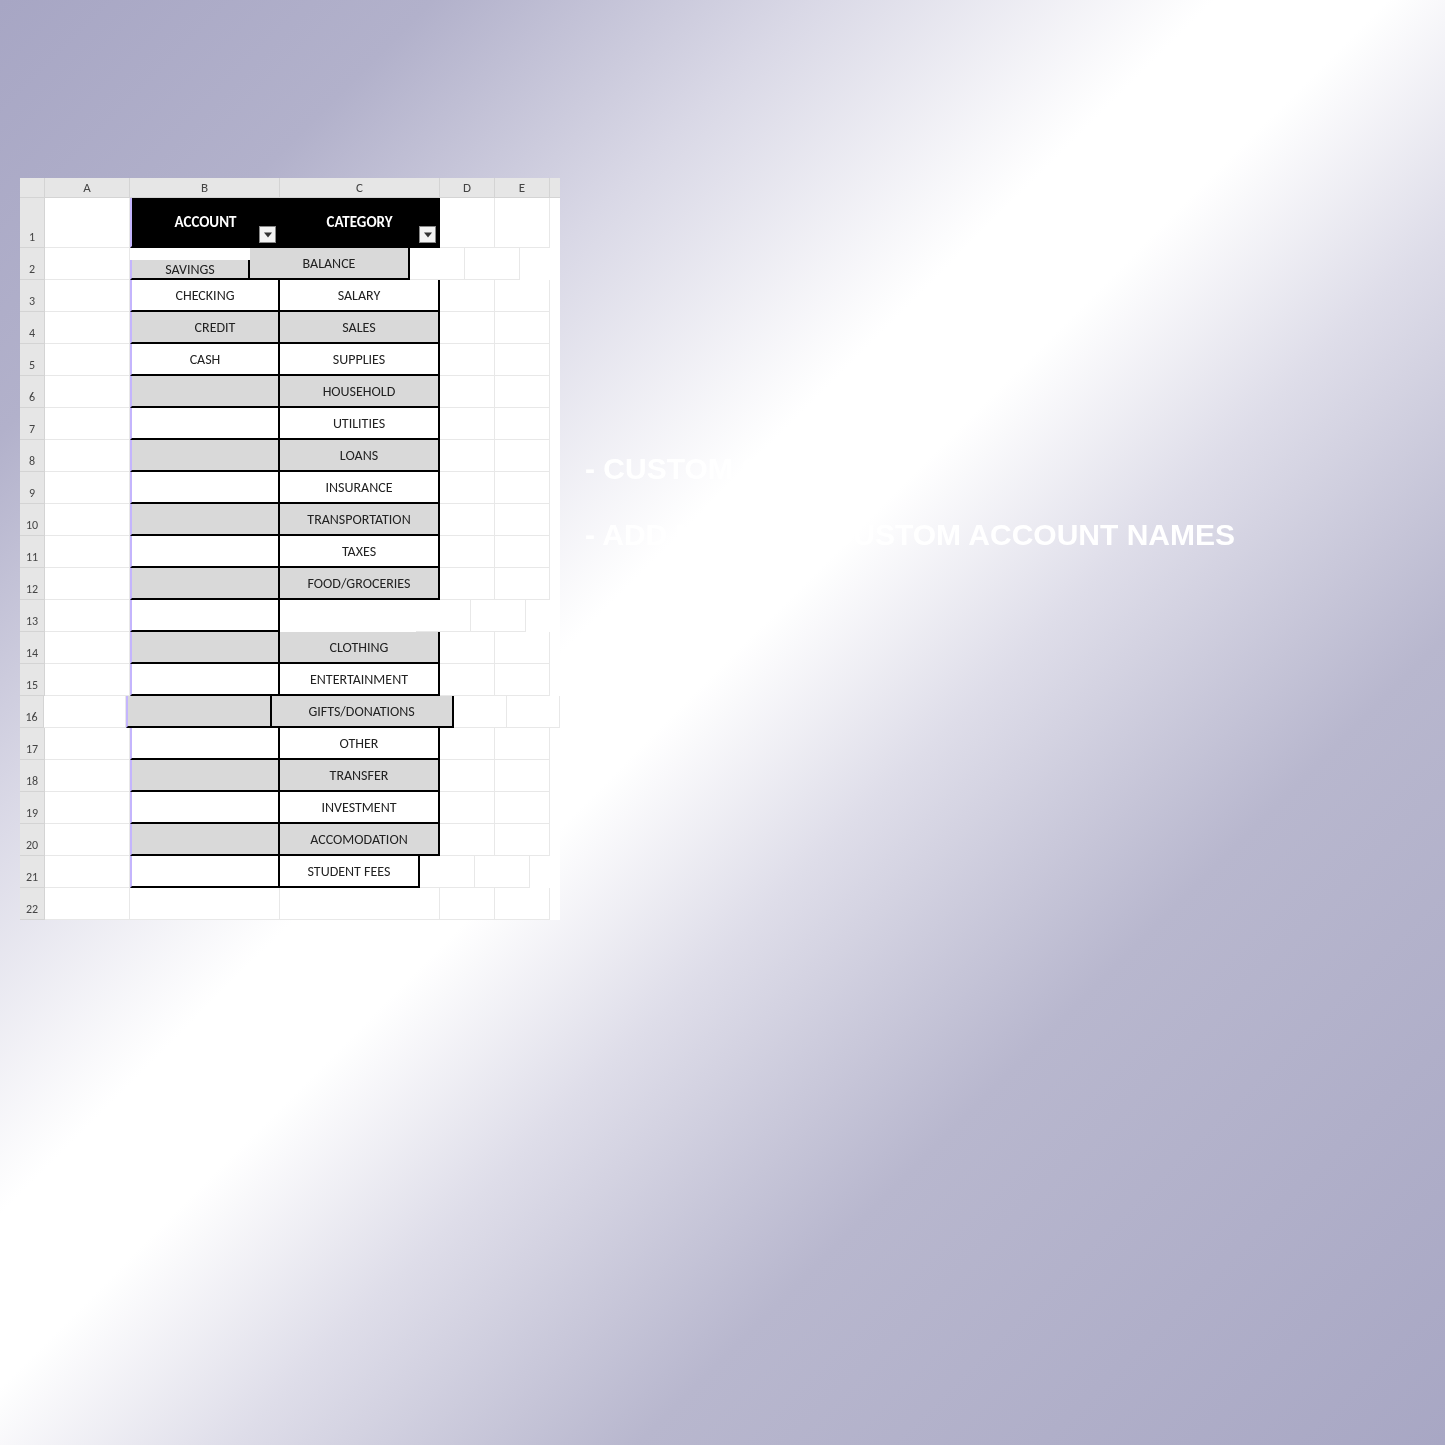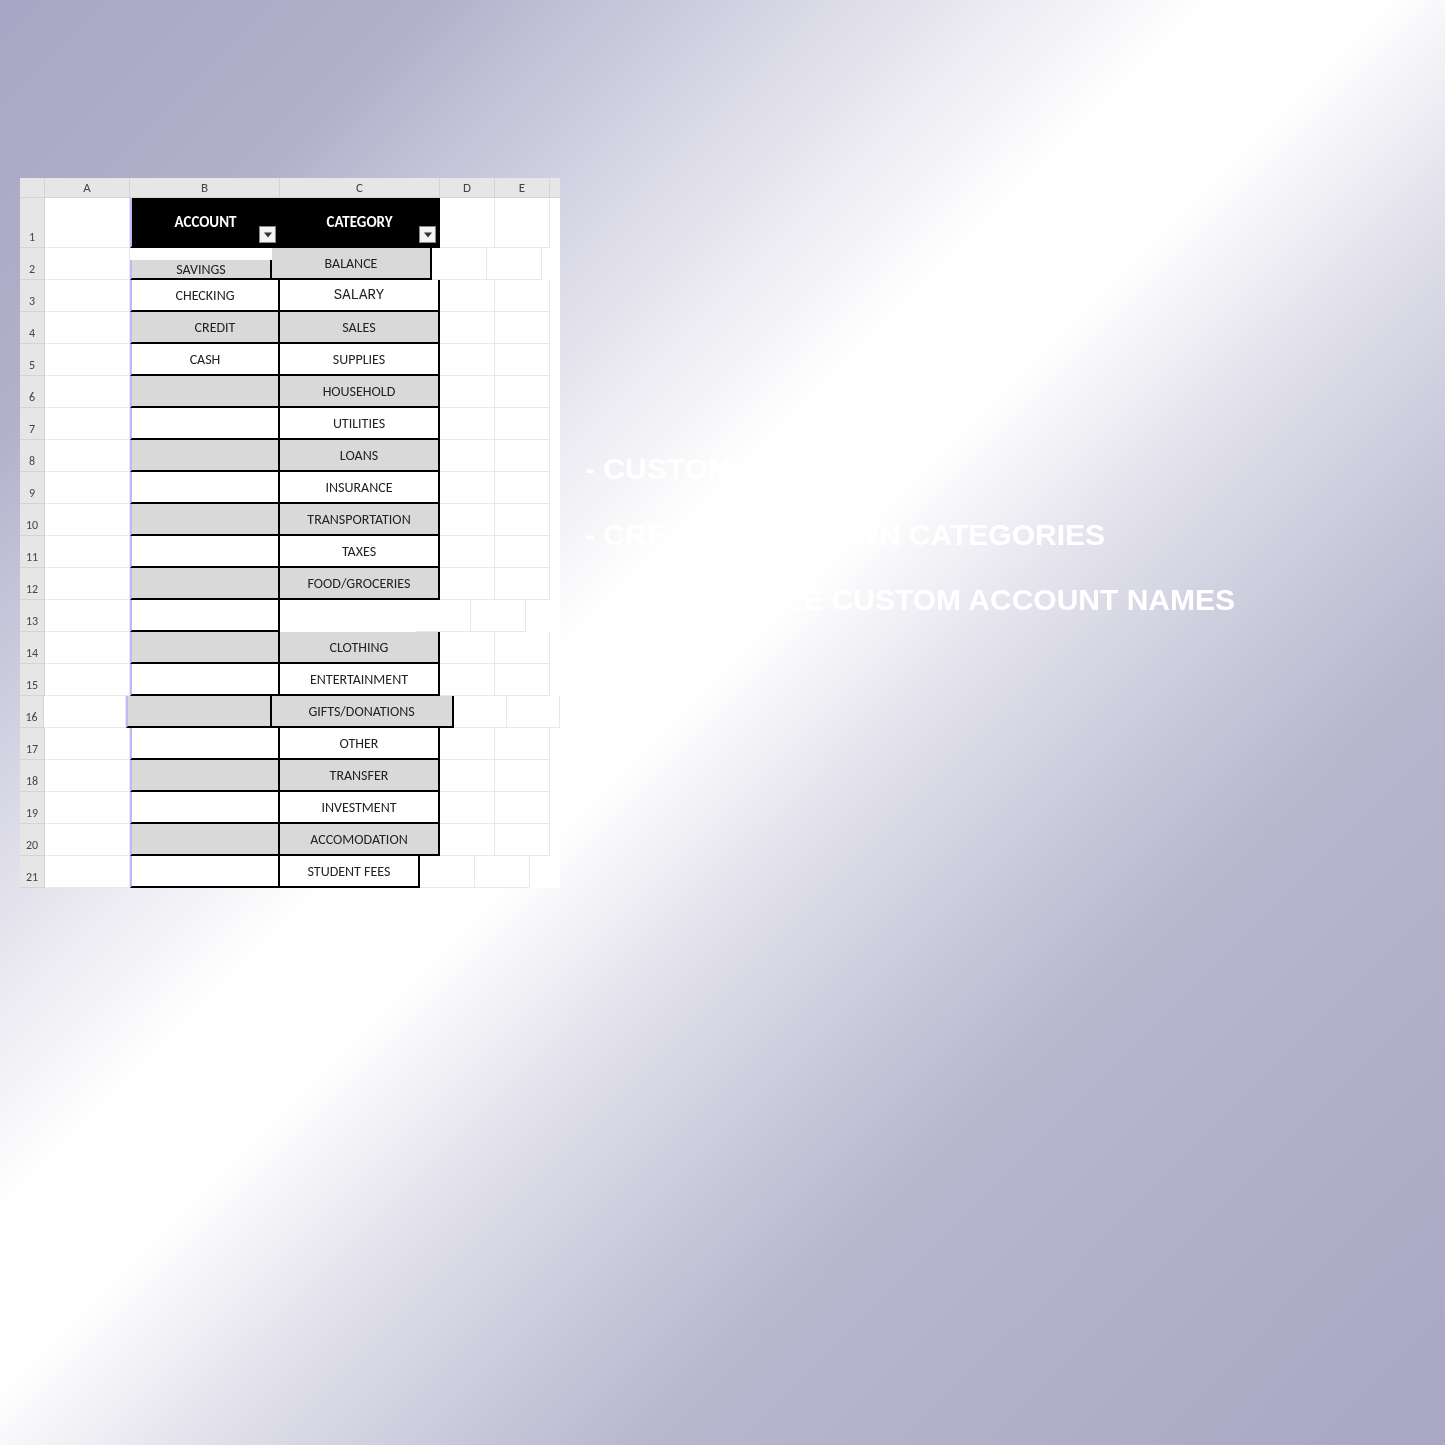--- a/index.html
+++ b/index.html
@@ -136,30 +136,30 @@
             <svg viewBox="0 0 10 6">
               <polygon points="0,0 10,0 5,6" fill="#333"></polygon>
             </svg>
           </div></div>
         <div class="cell colD" style="width: 55px;"></div>
         <div class="cell colE" style="width: 55px;"></div>
       </div>
       <div class="row">
         <div class="rowhead">2</div>
         <div class="cell colA" style="width: 85px;"></div>
-        <div class="cell datacell leftborder shaded" style="width: 142px; margin-top: 12px;">SAVINGS</div>
+        <div class="cell datacell leftborder shaded" style="width: 120px; margin-top: 12px;">SAVINGS</div>
         <div class="cell datacell shaded" style="width: 160px;">BALANCE</div>
         <div class="cell colD" style="width: 55px;"></div>
         <div class="cell colE" style="width: 55px;"></div>
       </div>
       <div class="row">
         <div class="rowhead">3</div>
         <div class="cell colA" style="width: 85px;"></div>
         <div class="cell datacell leftborder" style="width: 150px;">CHECKING</div>
-        <div class="cell datacell" style="width: 160px; font-family: Liberation Mono, monospace;">SALARY</div>
+        <div class="cell datacell" style="width: 160px;">SALARY</div>
         <div class="cell colD" style="width: 55px;"></div>
         <div class="cell colE" style="width: 55px;"></div>
       </div>
       <div class="row">
         <div class="rowhead">4</div>
         <div class="cell colA" style="width: 85px;"></div>
         <div class="cell datacell leftborder shaded" style="width: 150px; padding-left: 20px;">CREDIT</div>
         <div class="cell datacell shaded" style="width: 160px;">SALES</div>
         <div class="cell colD" style="width: 55px;"></div>
         <div class="cell colE" style="width: 55px;"></div>
@@ -290,23 +290,30 @@
         <div class="cell datacell leftborder shaded" style="width: 150px;"></div>
         <div class="cell datacell shaded" style="width: 160px;">ACCOMODATION</div>
         <div class="cell colD" style="width: 55px;"></div>
         <div class="cell colE" style="width: 55px;"></div>
       </div>
       <div class="row">
         <div class="rowhead">21</div>
         <div class="cell colA" style="width: 85px;"></div>
         <div class="cell datacell leftborder" style="width: 150px;"></div>
         <div class="cell datacell" style="width: 140px;">STUDENT FEES</div>
+        <div class="cell colD" style="width: 55px;"></div>
+        <div class="cell colE" style="width: 55px;"></div>
+      </div>
+      <div class="row">
+        <div class="rowhead">22</div>
+        <div class="cell colA" style="width: 85px;"></div>
+        <div class="cell" style="width: 150px;"></div>
+        <div class="cell" style="width: 160px;"></div>
         <div class="cell colD" style="width: 55px;"></div>
         <div class="cell colE" style="width: 55px;"></div>
       </div>
     </div>
 </div>
 
 <div class="marketing">
   <p>- CUSTOM SETUP</p>
-  <p>- CREATE YOUR OWN CATEGORIES</p>
   <p>- ADD MULTIPLE CUSTOM ACCOUNT NAMES</p>
 </div>
 
 </body></html>

